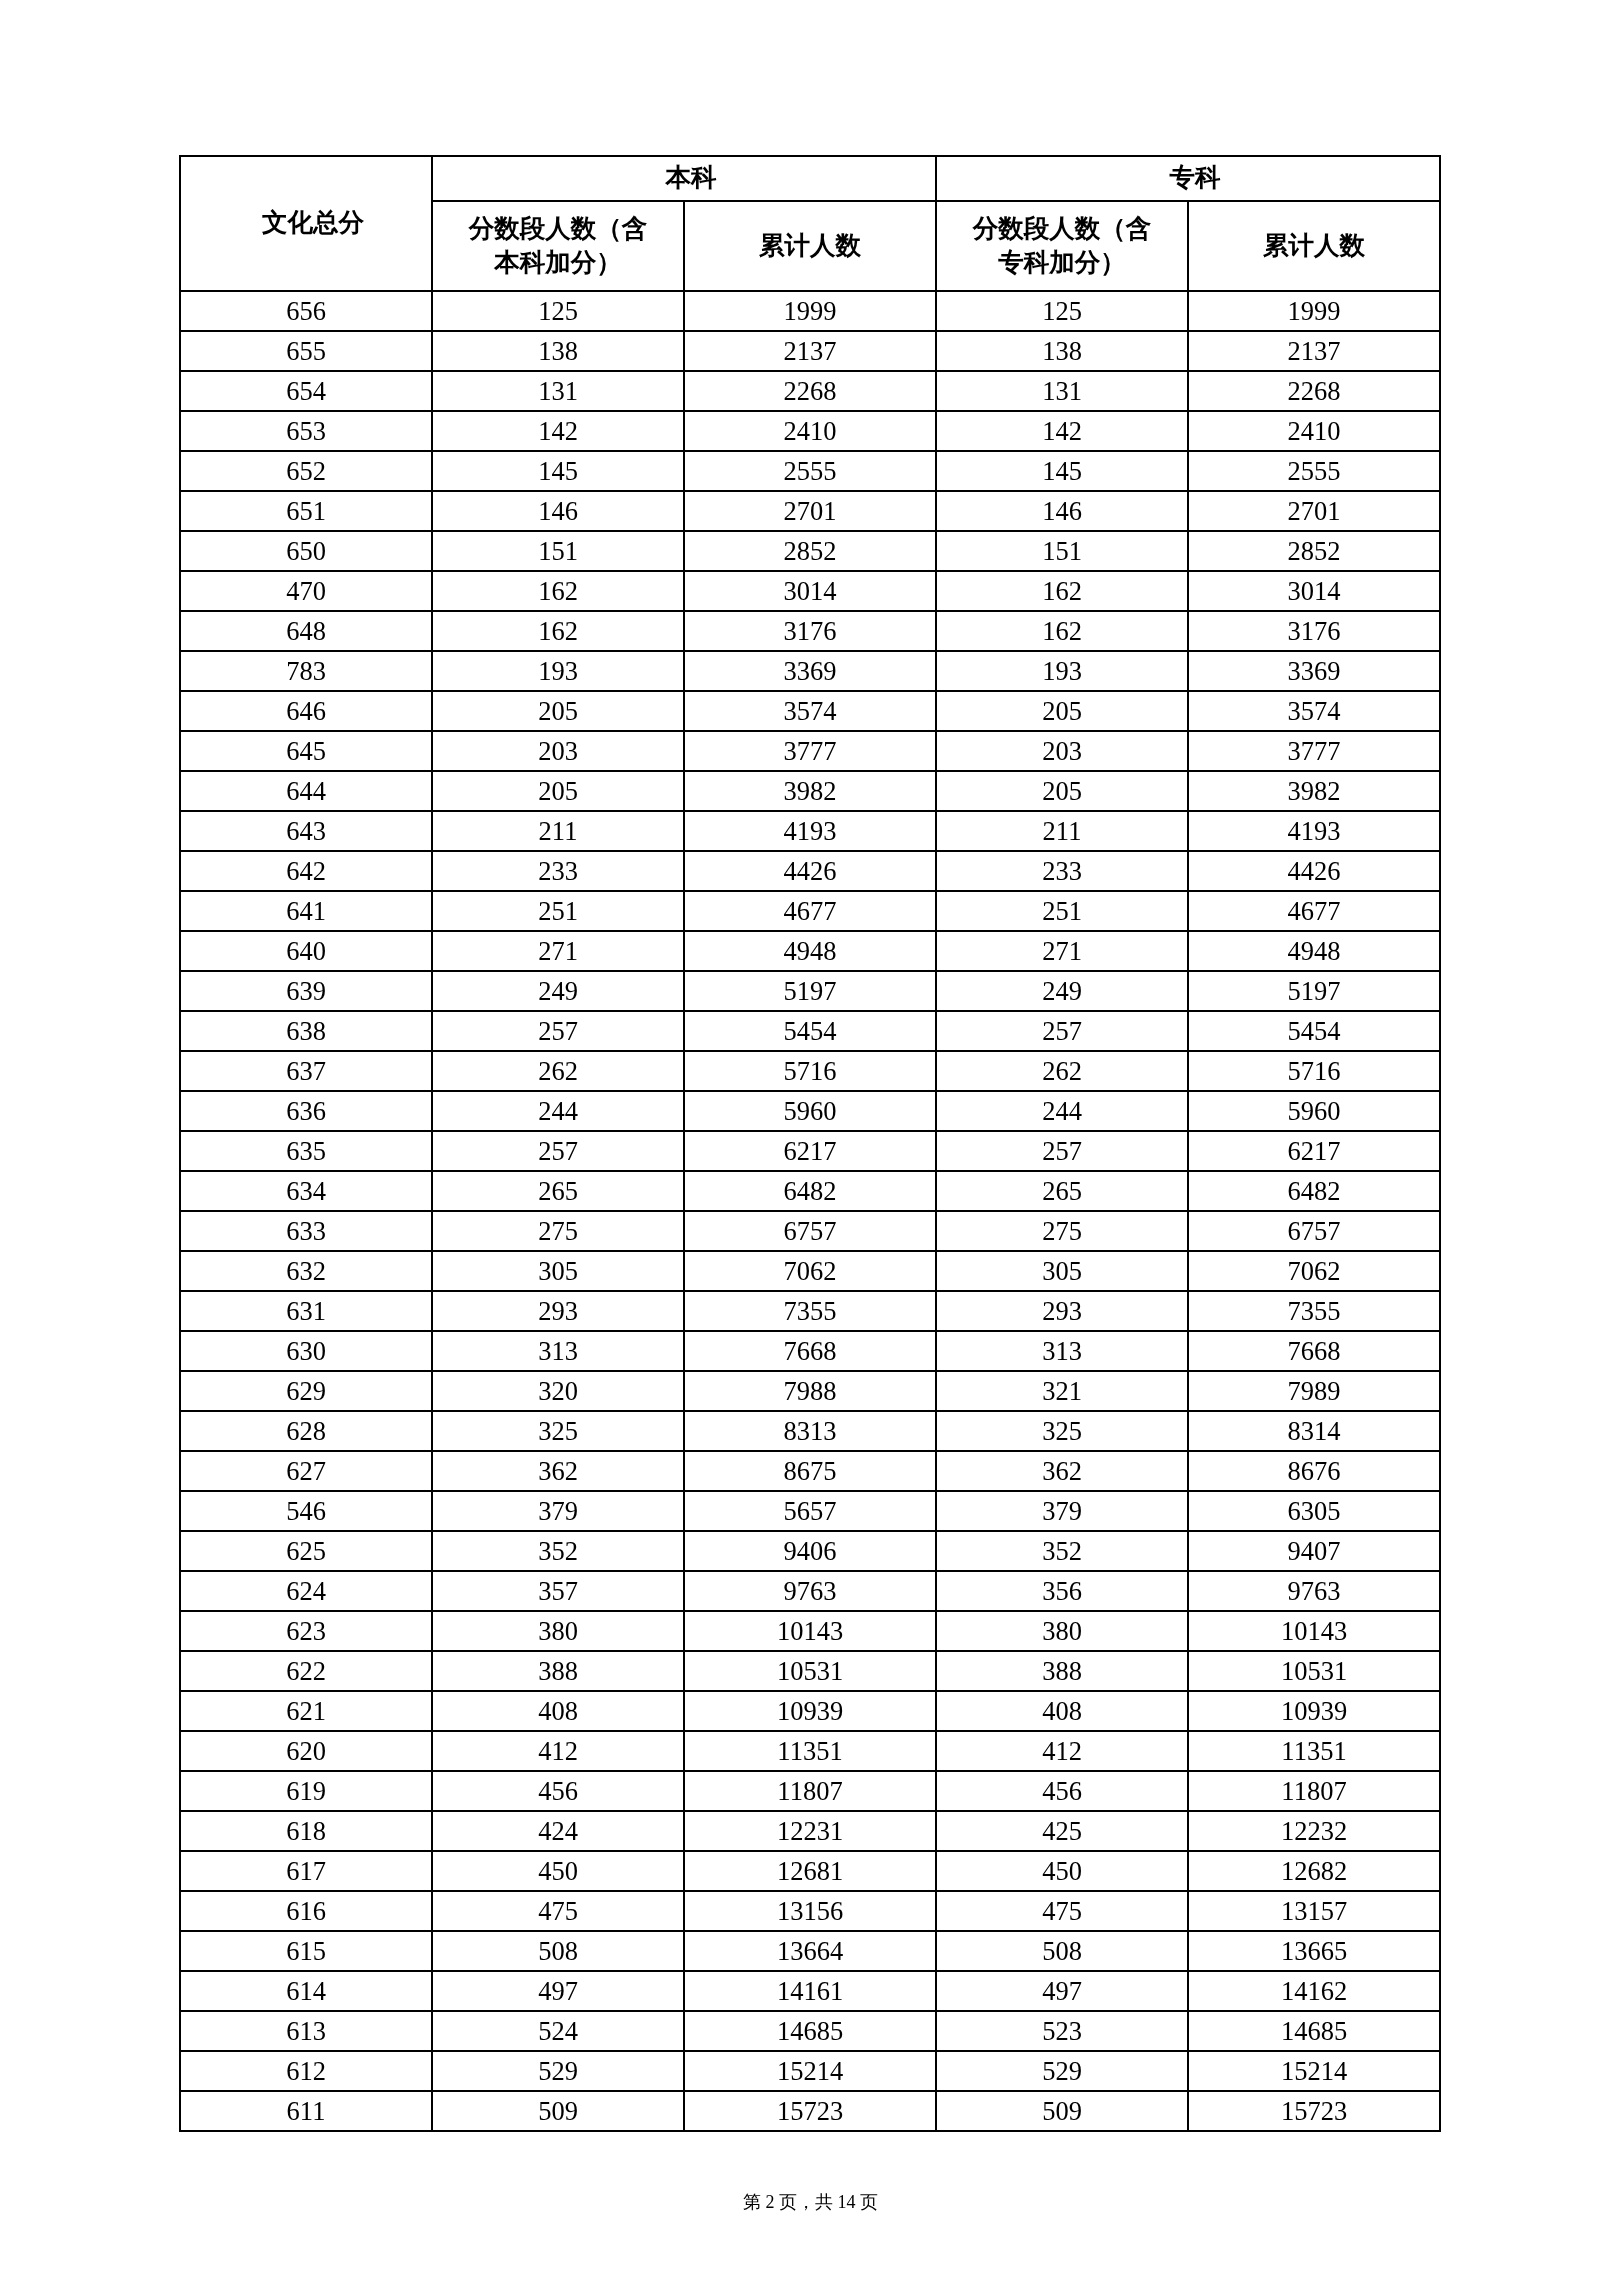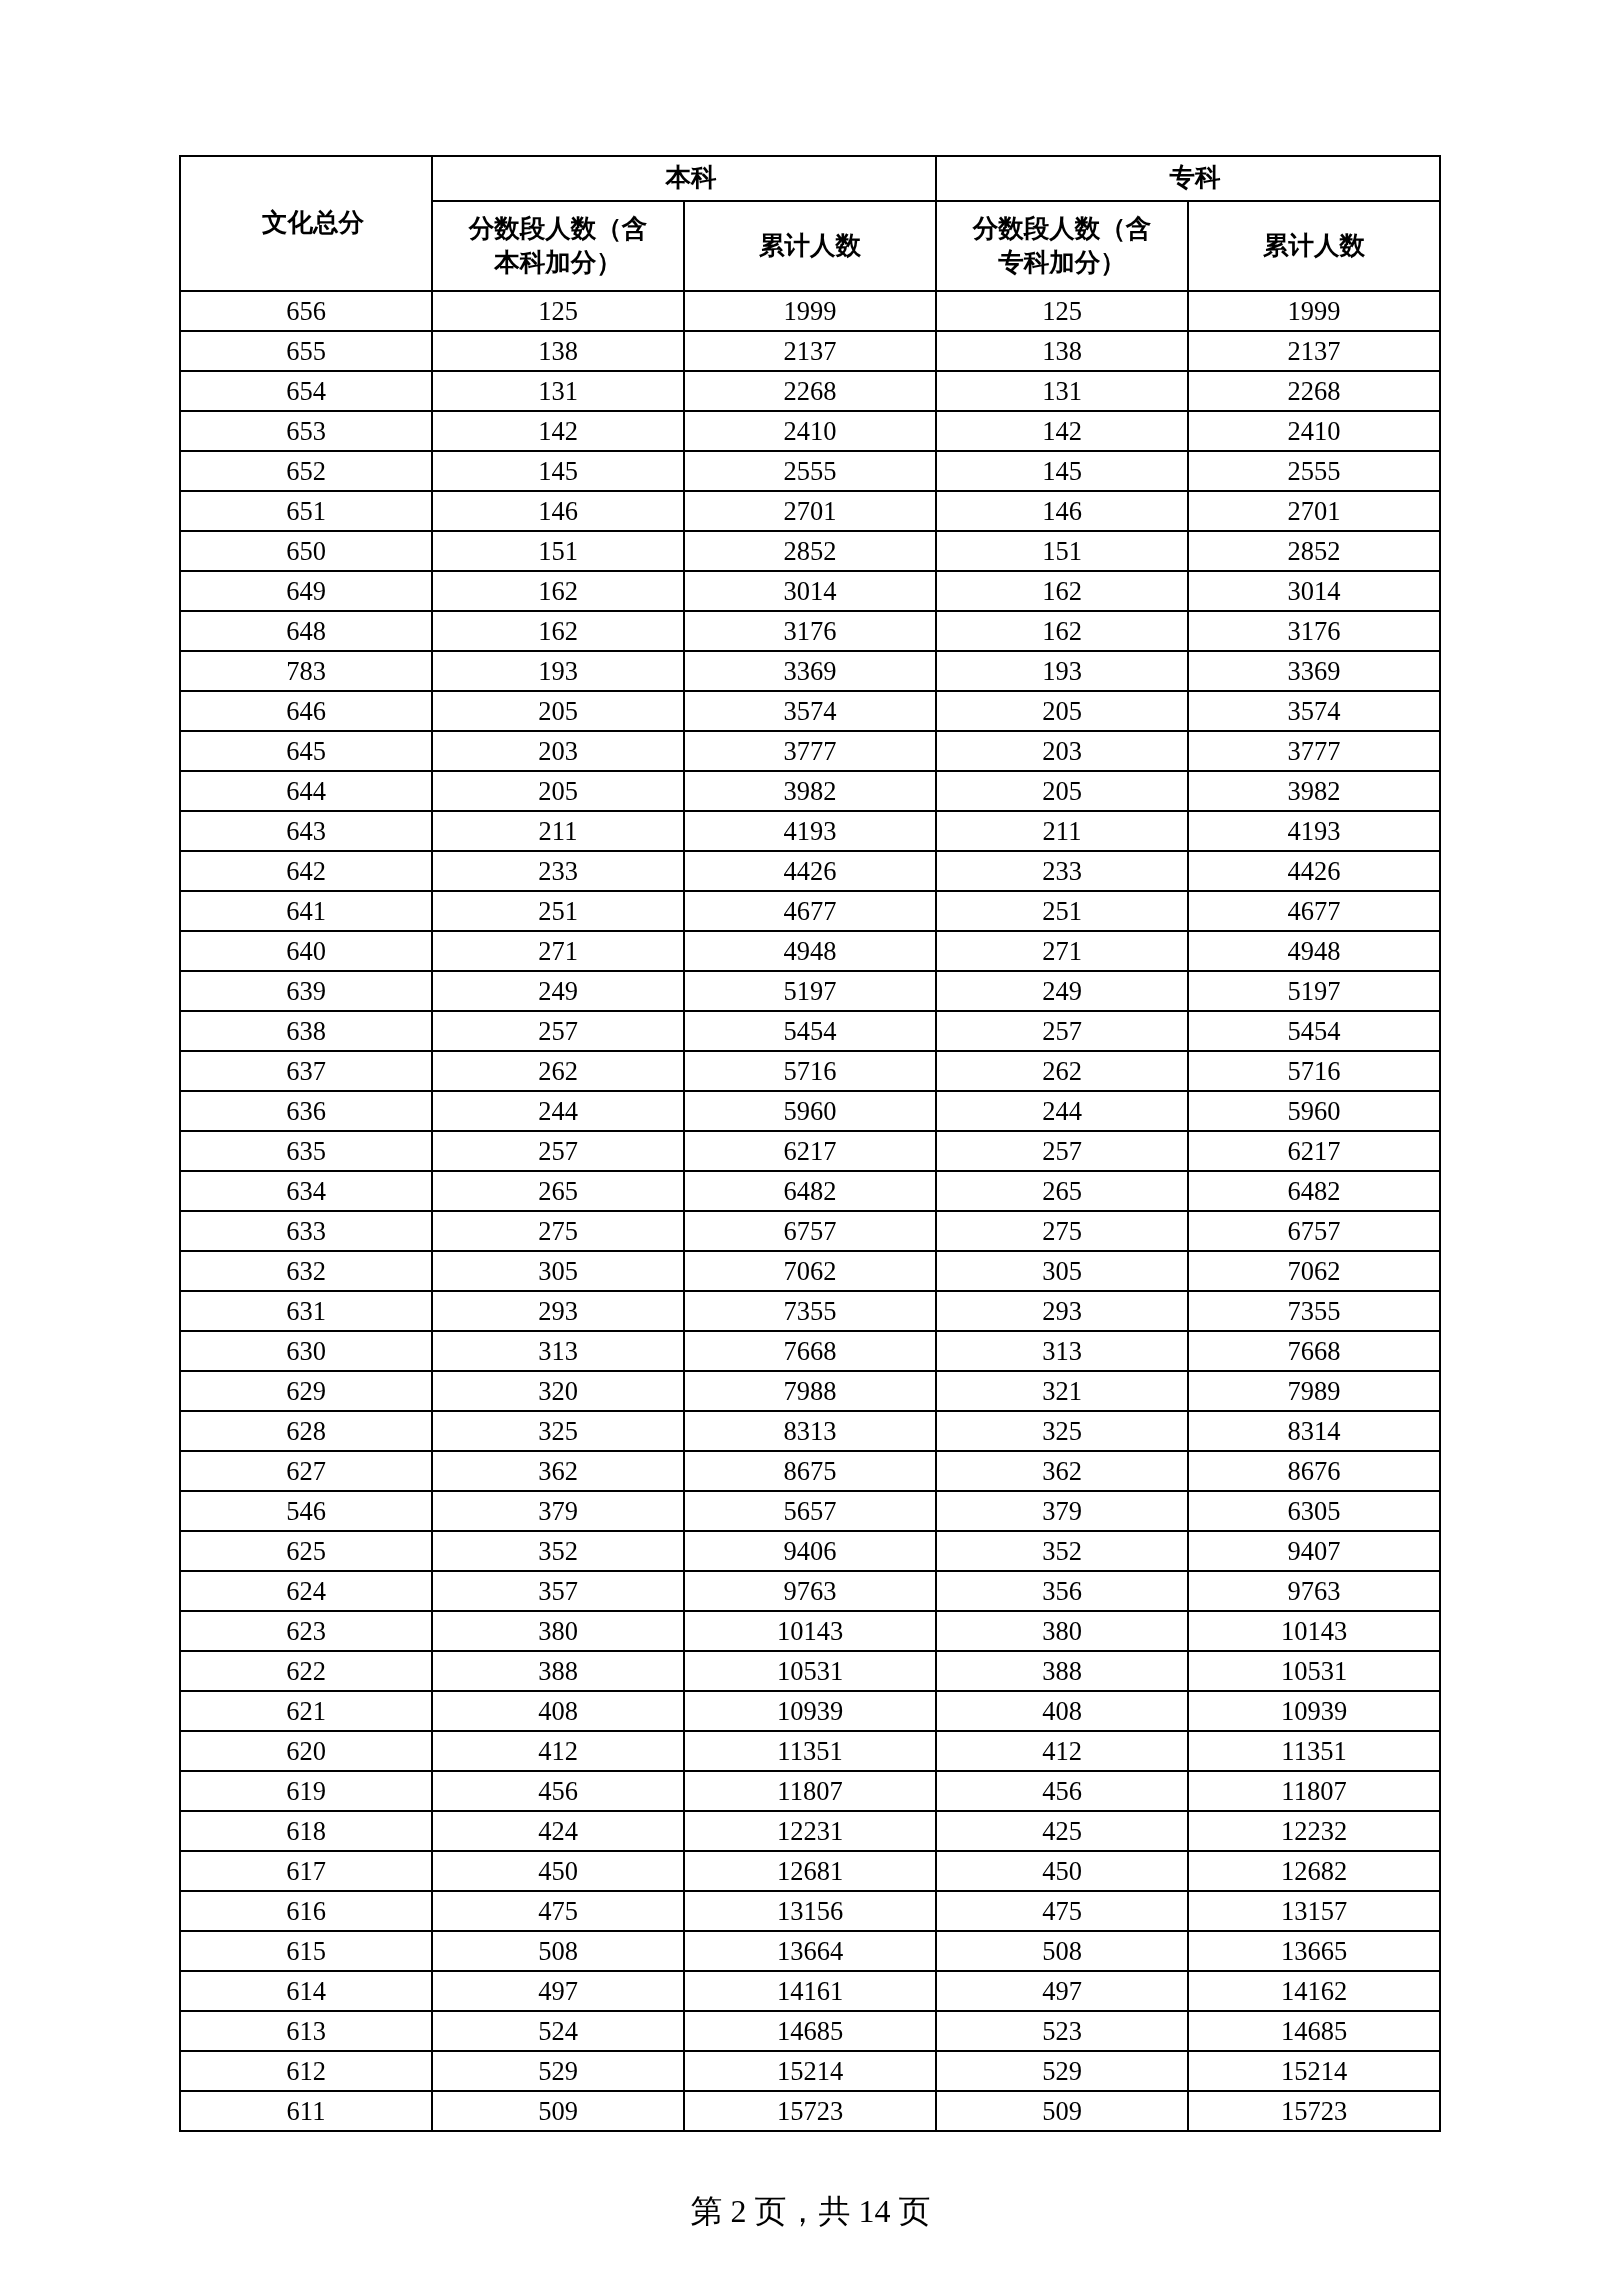--- a/index.html
+++ b/index.html
@@ -58,21 +58,21 @@
     height: 40px;
     font-size: 26.5px;
     font-family: "Liberation Serif", serif;
   }
   .footer {
     position: absolute;
     left: 0;
     top: 2190px;
     width: 100%;
     text-align: center;
-    font-size: 32px;
+    font-size: 18px;
     font-family: "Liberation Serif", serif;
   }
 </style>
 </head>
 <body>
 
 <div class="page">
 
   <table class="score-table">
     <colgroup>
@@ -139,21 +139,21 @@
           <td>2701</td>
         </tr>
         <tr>
           <td>650</td>
           <td>151</td>
           <td>2852</td>
           <td>151</td>
           <td>2852</td>
         </tr>
         <tr>
-          <td>649</td>
+          <td>470</td>
           <td>162</td>
           <td>3014</td>
           <td>162</td>
           <td>3014</td>
         </tr>
         <tr>
           <td>648</td>
           <td>162</td>
           <td>3176</td>
           <td>162</td>

